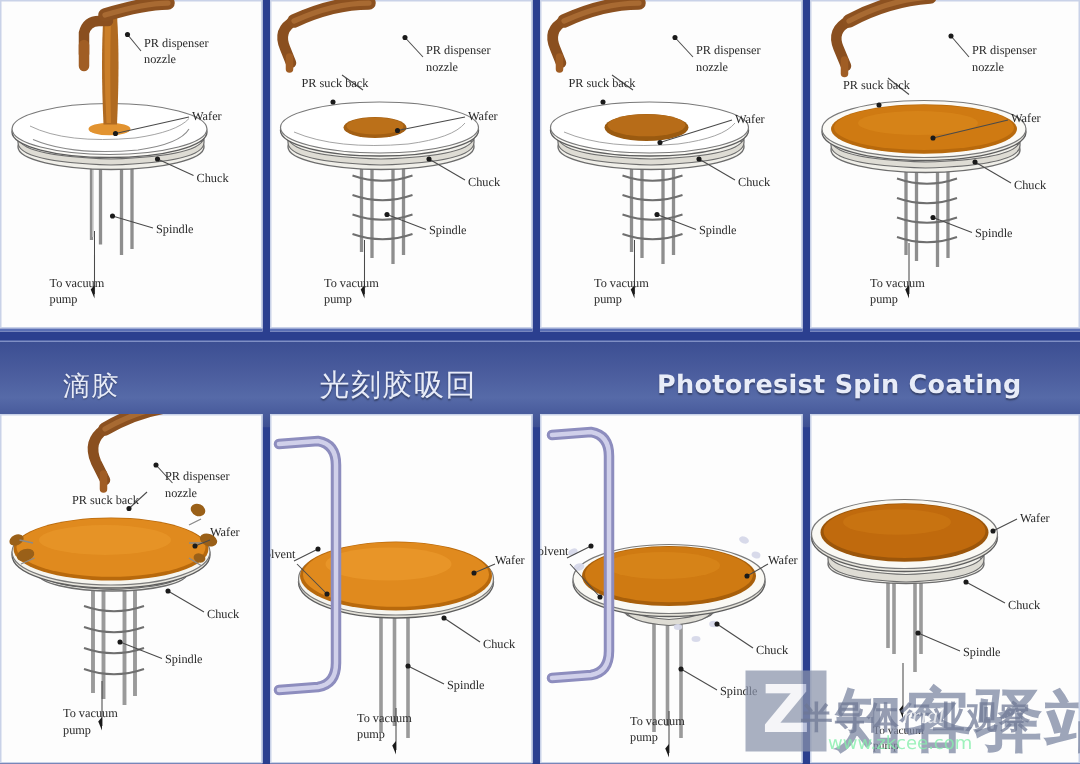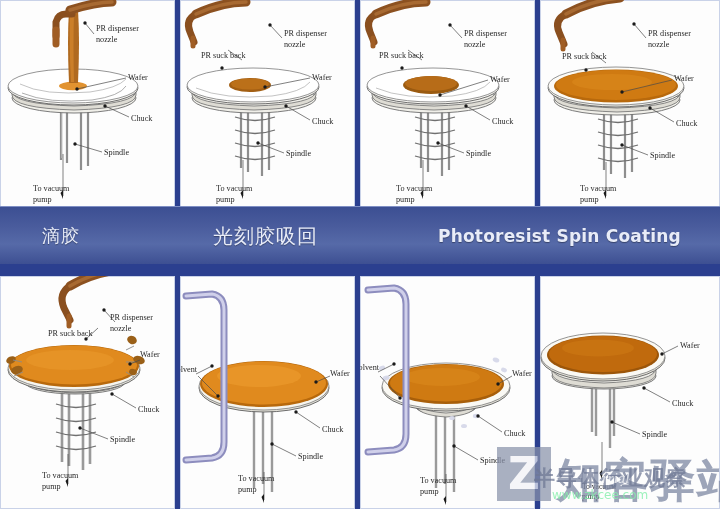--- a/index.html
+++ b/index.html
@@ -21,21 +21,21 @@
     background:#fdfdfd;
     margin-right:5px;
     overflow:hidden;
     box-shadow:0 0 0 1px #c9d2e8 inset;
   }
   .panel:last-child{margin-right:0;width:180px;}
   .row-top .panel{border-bottom:2px solid #5a6fb5;}
 
   
   .banner{
-    position:absolute;left:0;top:206px;width:720px;height:57px;
+    position:absolute;left:0;top:227px;width:720px;height:57px;
     background:linear-gradient(180deg,#3c4f93 0%,#4a5c9d 35%,#566aa8 65%,#3d4f92 100%);
     border-top:1px solid #7f8fc4;
     border-bottom:1px solid #2b3f8f;
   }
   .banner .blabel{
     position:absolute;top:50%;transform:translateY(-50%);
     color:#e8ecf8;
     text-shadow:0 1px 1px rgba(0,0,0,.35);
     white-space:nowrap;
   }

